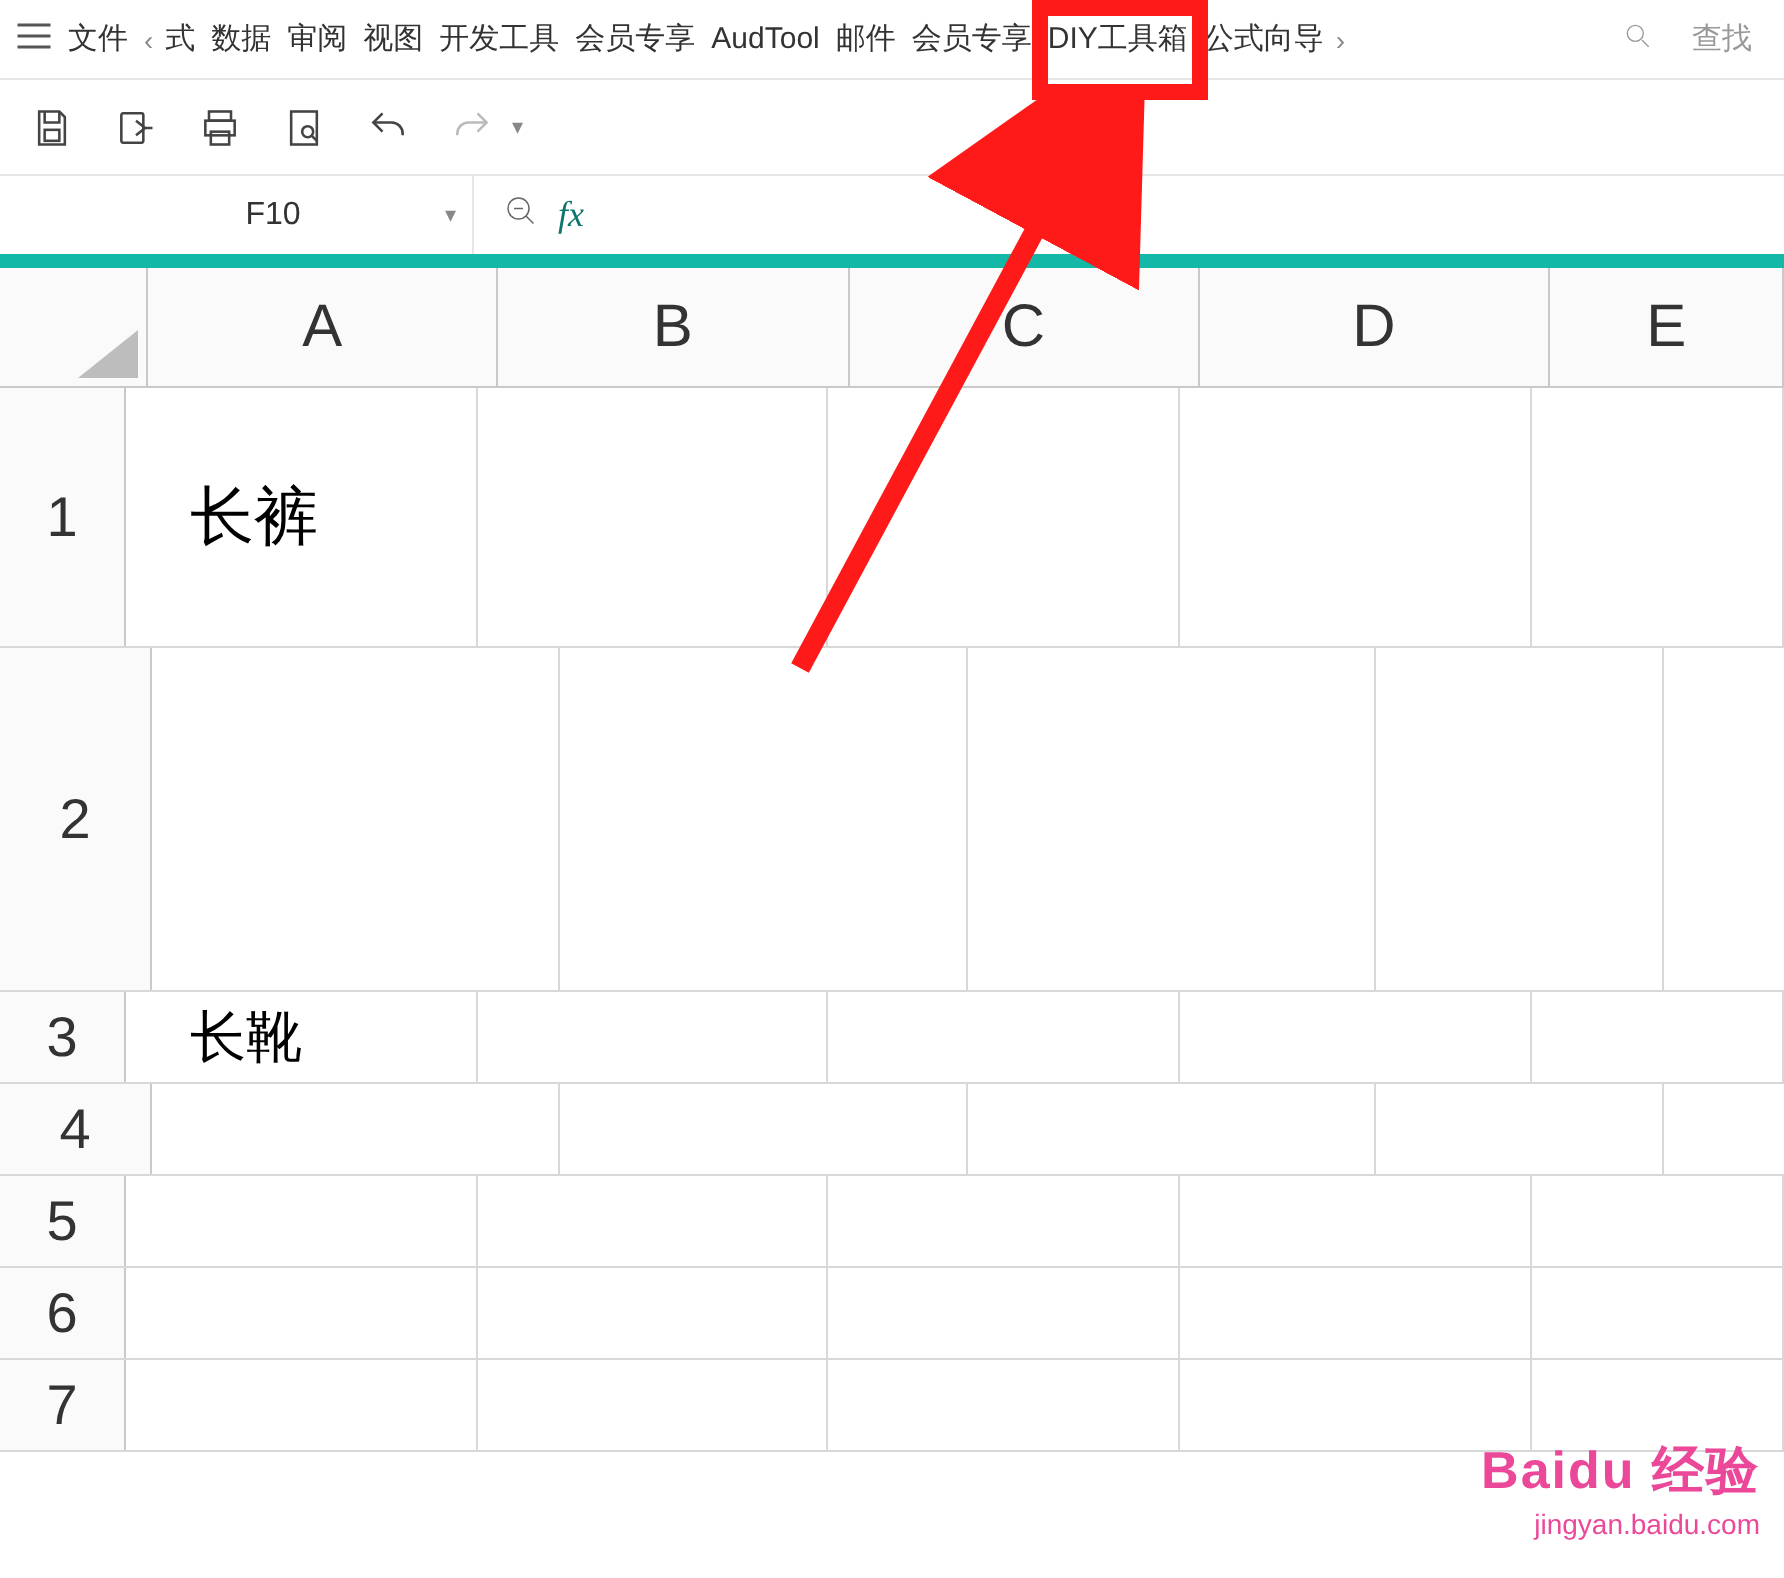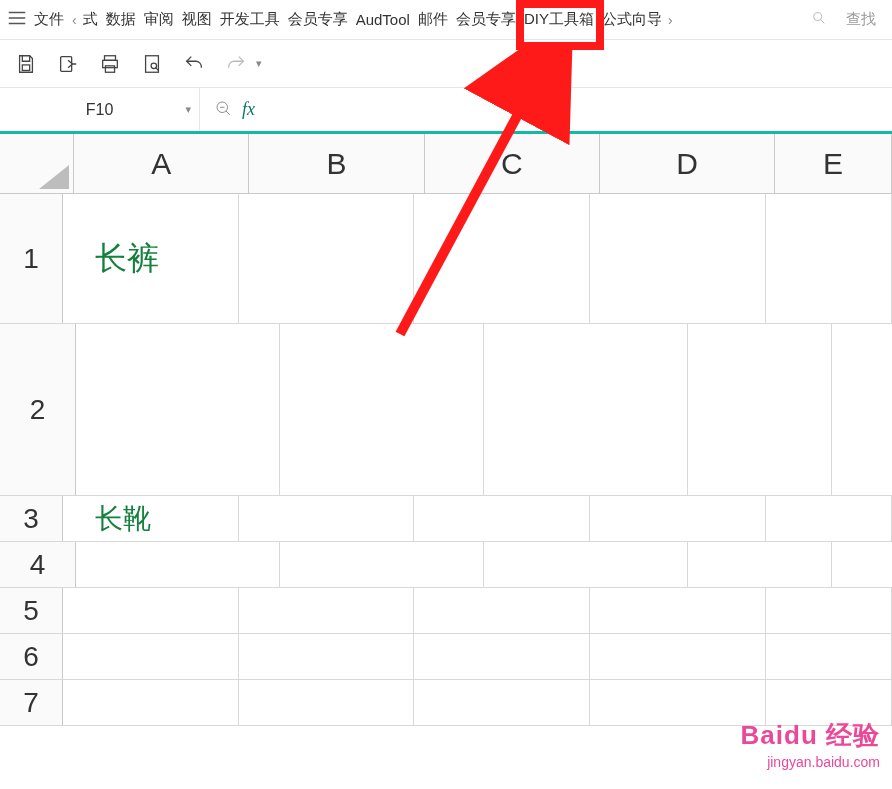--- a/index.html
+++ b/index.html
@@ -26,21 +26,22 @@
     padding:0 14px; border-bottom:1px solid #e6e6e6; color:#444;
   }
   .toolbar .tool-btn { width:24px; height:24px; display:flex; align-items:center; justify-content:center; cursor:pointer; }
   .toolbar .tool-btn svg { width:22px; height:22px; stroke:#444; fill:none; stroke-width:1.4; }
   .toolbar .tool-btn.disabled svg { stroke:#bbb; }
   .toolbar .small-chevron { width:10px; color:#888; font-size:11px; margin-left:-10px; cursor:pointer;}
 
   
   .fx-row {
     display:flex; align-items:center; height:46px;
-    border-bottom:3px solid #14b8a6;
+    border-bottom:7px solid #14b8a6;
+    padding-left:37px;
   }
   .namebox {
     width:200px; height:100%; display:flex; align-items:center;
     justify-content:center; border-right:1px solid #e6e6e6;
     font-size:16px; color:#333; position:relative; cursor:text;
   }
   .namebox .dd { position:absolute; right:8px; color:#888; font-size:11px; cursor:pointer;}
   .fx-icons { display:flex; align-items:center; gap:10px; padding:0 14px; color:#666; }
   .fx-icons svg { width:18px; height:18px; stroke:#666; fill:none; }
   .fx-label { font-style:italic; font-family: "Times New Roman", serif; font-size:18px; color:#0f766e; }
@@ -66,21 +67,21 @@
   .rows { }
   .row { display:flex; border-bottom:1px solid #d8d8d8; }
   .row-h {
     width:76px; border-right:1px solid #c9c9c9; background:#fafafa;
     display:flex; align-items:center; justify-content:center;
     font-size:28px; color:#333; cursor:pointer;
   }
   .cell {
     border-right:1px solid #d8d8d8; display:flex; align-items:center;
     padding:0 8px; font-size:32px; font-family: SimSun, "Songti SC", serif;
-    color:#15803d; cursor:cell;margin-left:24px;
+    color:#000000; cursor:cell;margin-left:24px;
   }
 
   
   .cA { width:180px; }
   .cB { width:180px; }
   .cC { width:180px; }
   .cD { width:180px; }
   .cE { width:120px; }
 
   

